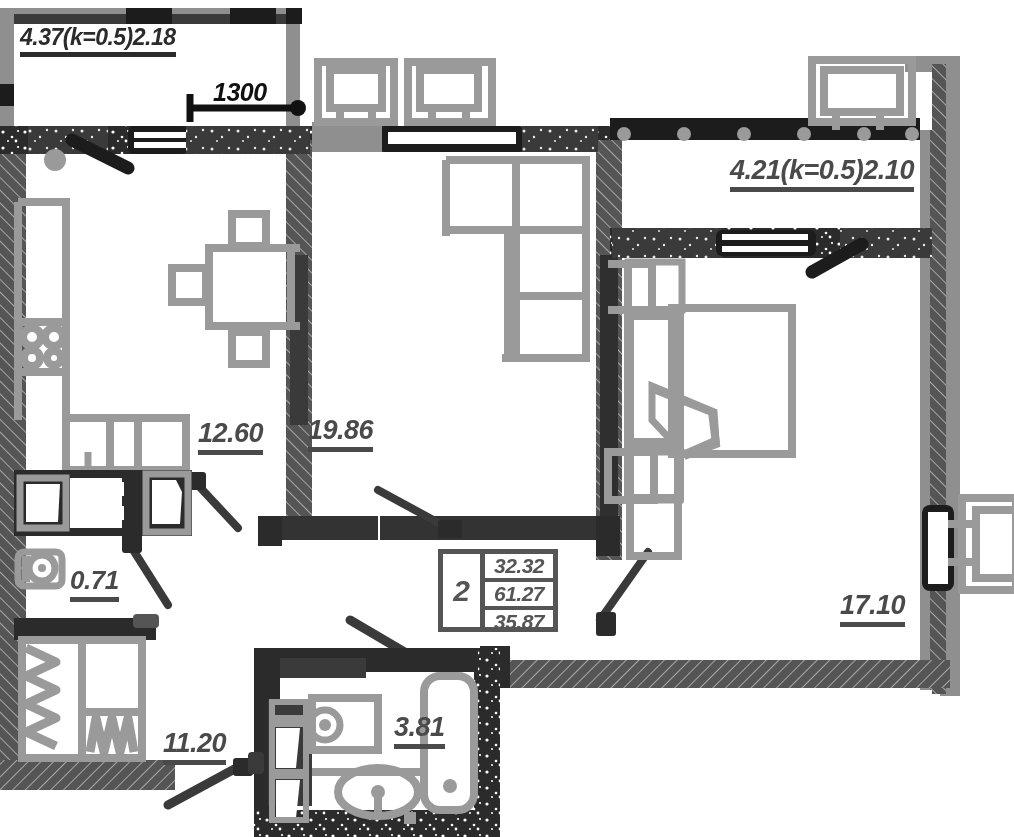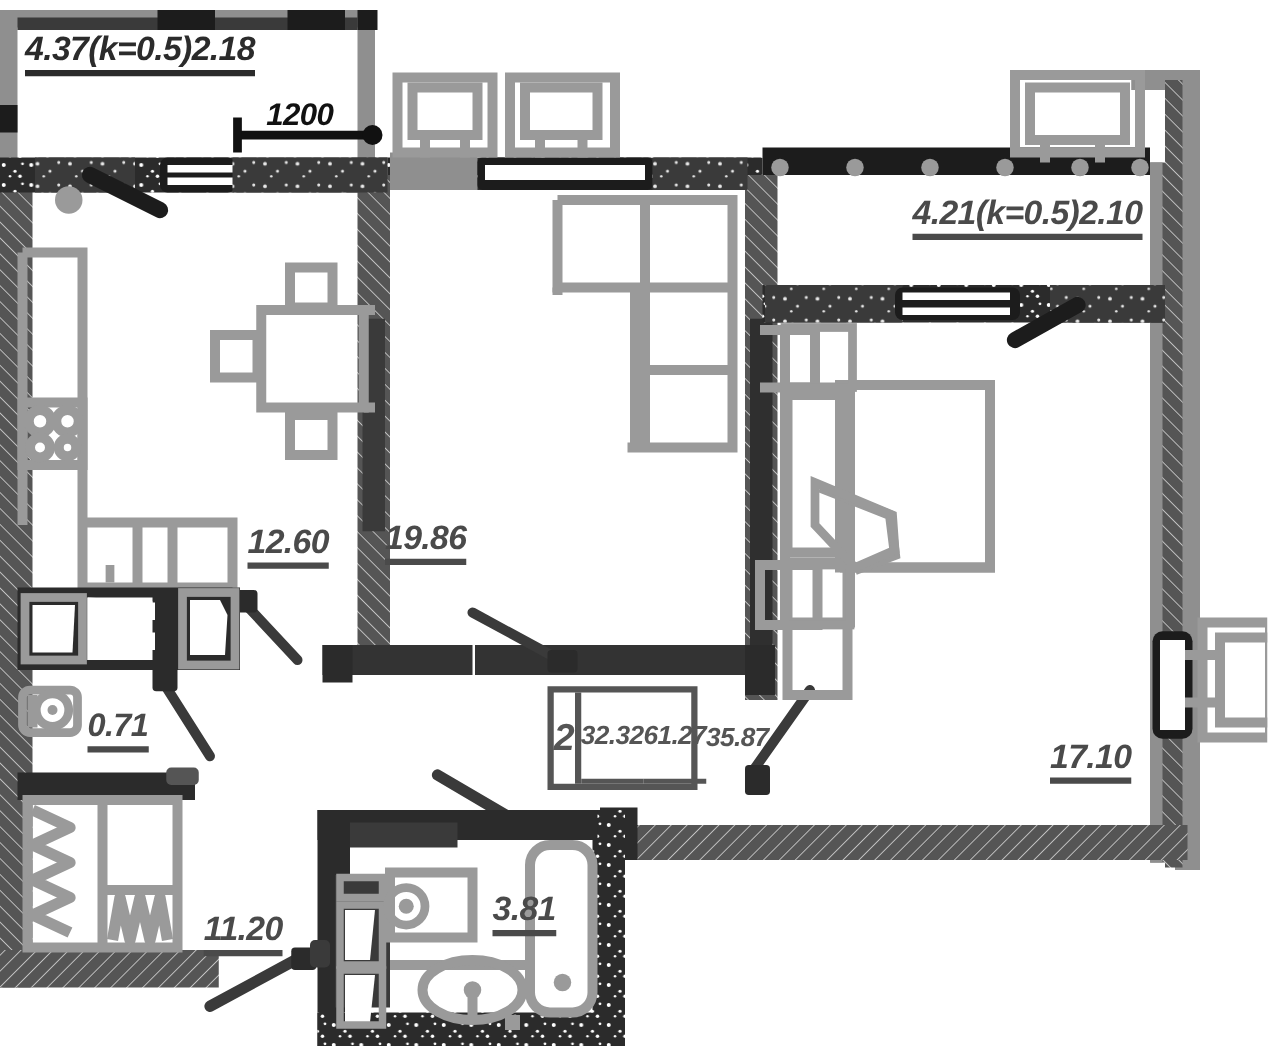--- a/index.html
+++ b/index.html
@@ -40,21 +40,21 @@
     box-sizing:border-box;
     display:flex;
   }
   .statbox .rooms{
     width:42px;
     display:flex;align-items:center;justify-content:center;
     font-size:30px;font-weight:bold;font-style:italic;color:#555;
     border-right:5px solid #555;
     box-sizing:border-box;
   }
-  .statbox .vals{flex:1;display:flex;flex-direction:row;}
+  .statbox .vals{flex:1;display:flex;flex-direction:column;}
   .statbox .vals div{
     flex:1;
     display:flex;align-items:center;justify-content:center;
     font-size:21px;font-weight:bold;font-style:italic;color:#555;
     border-bottom:4px solid #555;
     box-sizing:border-box;
     letter-spacing:-0.5px;
   }
   .statbox .vals div:last-child{border-bottom:none;}
 </style>
@@ -337,23 +337,23 @@
       <rect x="404" y="812" width="12" height="12" fill="#9a9a9a"></rect>
     </g>
 
     <g stroke="#111111" stroke-width="7">
       <line x1="190" y1="108" x2="300" y2="108"></line>
       <line x1="190" y1="94" x2="190" y2="122"></line>
       <circle cx="298" cy="108" r="8" fill="#111111" stroke="none"></circle>
     </g>
   </svg>
 
-  <div class="dim-txt" style="left:213px;top:78px;">1200</div>
-
-  <div class="lbl lbl-dark" style="left:20px;top:24px;font-size:27px;"><span class="u">4.37(k=0.5)2.18</span></div>
+  <div class="dim-txt" style="left:213px;top:78px;">1300</div>
+
+  <div class="lbl lbl-dark" style="left:20px;top:24px;font-size:23px;"><span class="u">4.37(k=0.5)2.18</span></div>
 
   <div class="lbl" style="left:730px;top:155px;font-size:27px;"><span class="u">4.21(k=0.5)2.10</span></div>
 
   <div class="lbl" style="left:198px;top:418px;font-size:27px;"><span class="u">12.60</span></div>
 
   <div class="lbl" style="left:308px;top:415px;font-size:27px;"><span class="u">19.86</span></div>
 
   <div class="lbl" style="left:70px;top:565px;font-size:26px;"><span class="u">0.71</span></div>
 
   <div class="lbl" style="left:163px;top:728px;font-size:27px;"><span class="u">11.20</span></div>

